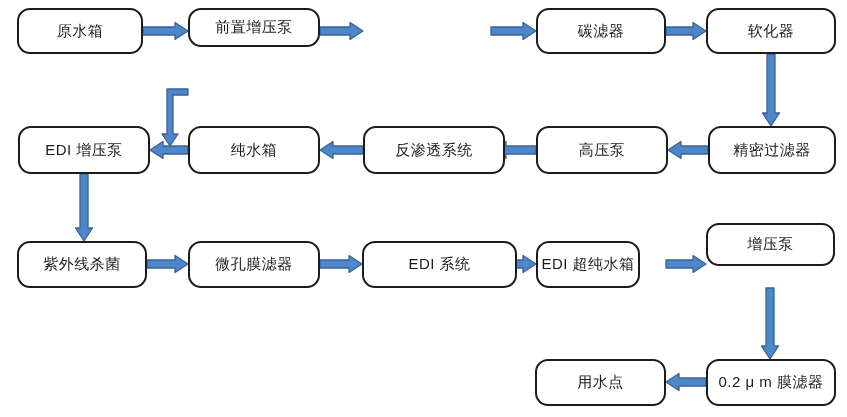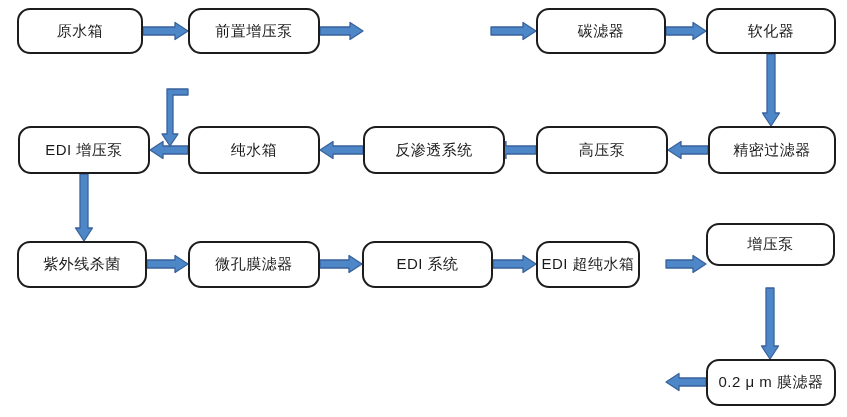--- a/index.html
+++ b/index.html
@@ -75,21 +75,21 @@
         <polygon points="766,288 766,346 761.5,346 770,359 778.5,346 774,346 774,288"></polygon>
 
         <polygon points="706,378 679,378 679,373.5 666,382 679,390.5 679,386 706,386"></polygon>
       </g>
     </g>
   </svg>
 
   <div class="node" style="left:17px; top:8px; width:126px; height:46px">
     <span>原水箱</span>
   </div>
-  <div class="node" style="left:188px; top:8px; width:132px; height:46px">
+  <div class="node" style="left:188px; top:8px; width:132px; height:39px">
     <span>前置增压泵</span>
   </div>
   <div class="node" style="left:536px; top:8px; width:130px; height:46px">
     <span>碳滤器</span>
   </div>
   <div class="node" style="left:706px; top:8px; width:130px; height:46px">
     <span>软化器</span>
   </div>
 
 
@@ -108,27 +108,30 @@
   <div class="node" style="left:708px; top:126px; width:128px; height:48px">
     <span>精密过滤器</span>
   </div>
 
   <div class="node" style="left:17px; top:241px; width:130px; height:47px">
     <span>紫外线杀菌</span>
   </div>
   <div class="node" style="left:188px; top:241px; width:132px; height:47px">
     <span>微孔膜滤器</span>
   </div>
-  <div class="node" style="left:362px; top:241px; width:131px; height:47px">
+  <div class="node" style="left:362px; top:241px; width:155px; height:47px">
     <span>EDI 系统</span>
   </div>
   <div class="node" style="left:536px; top:241px; width:104px; height:47px">
     <span>EDI 超纯水箱</span>
   </div>
   <div class="node" style="left:706px; top:223px; width:129px; height:43px">
     <span>增压泵</span>
   </div>
 
+  <div class="node" style="left:535px; top:359px; width:131px; height:47px">
+    <span>用水点</span>
+  </div>
   <div class="node" style="left:706px; top:359px; width:130px; height:47px">
     <span>0.2 μ m 膜滤器</span>
   </div>
 
 </div>
 
 </body></html>

